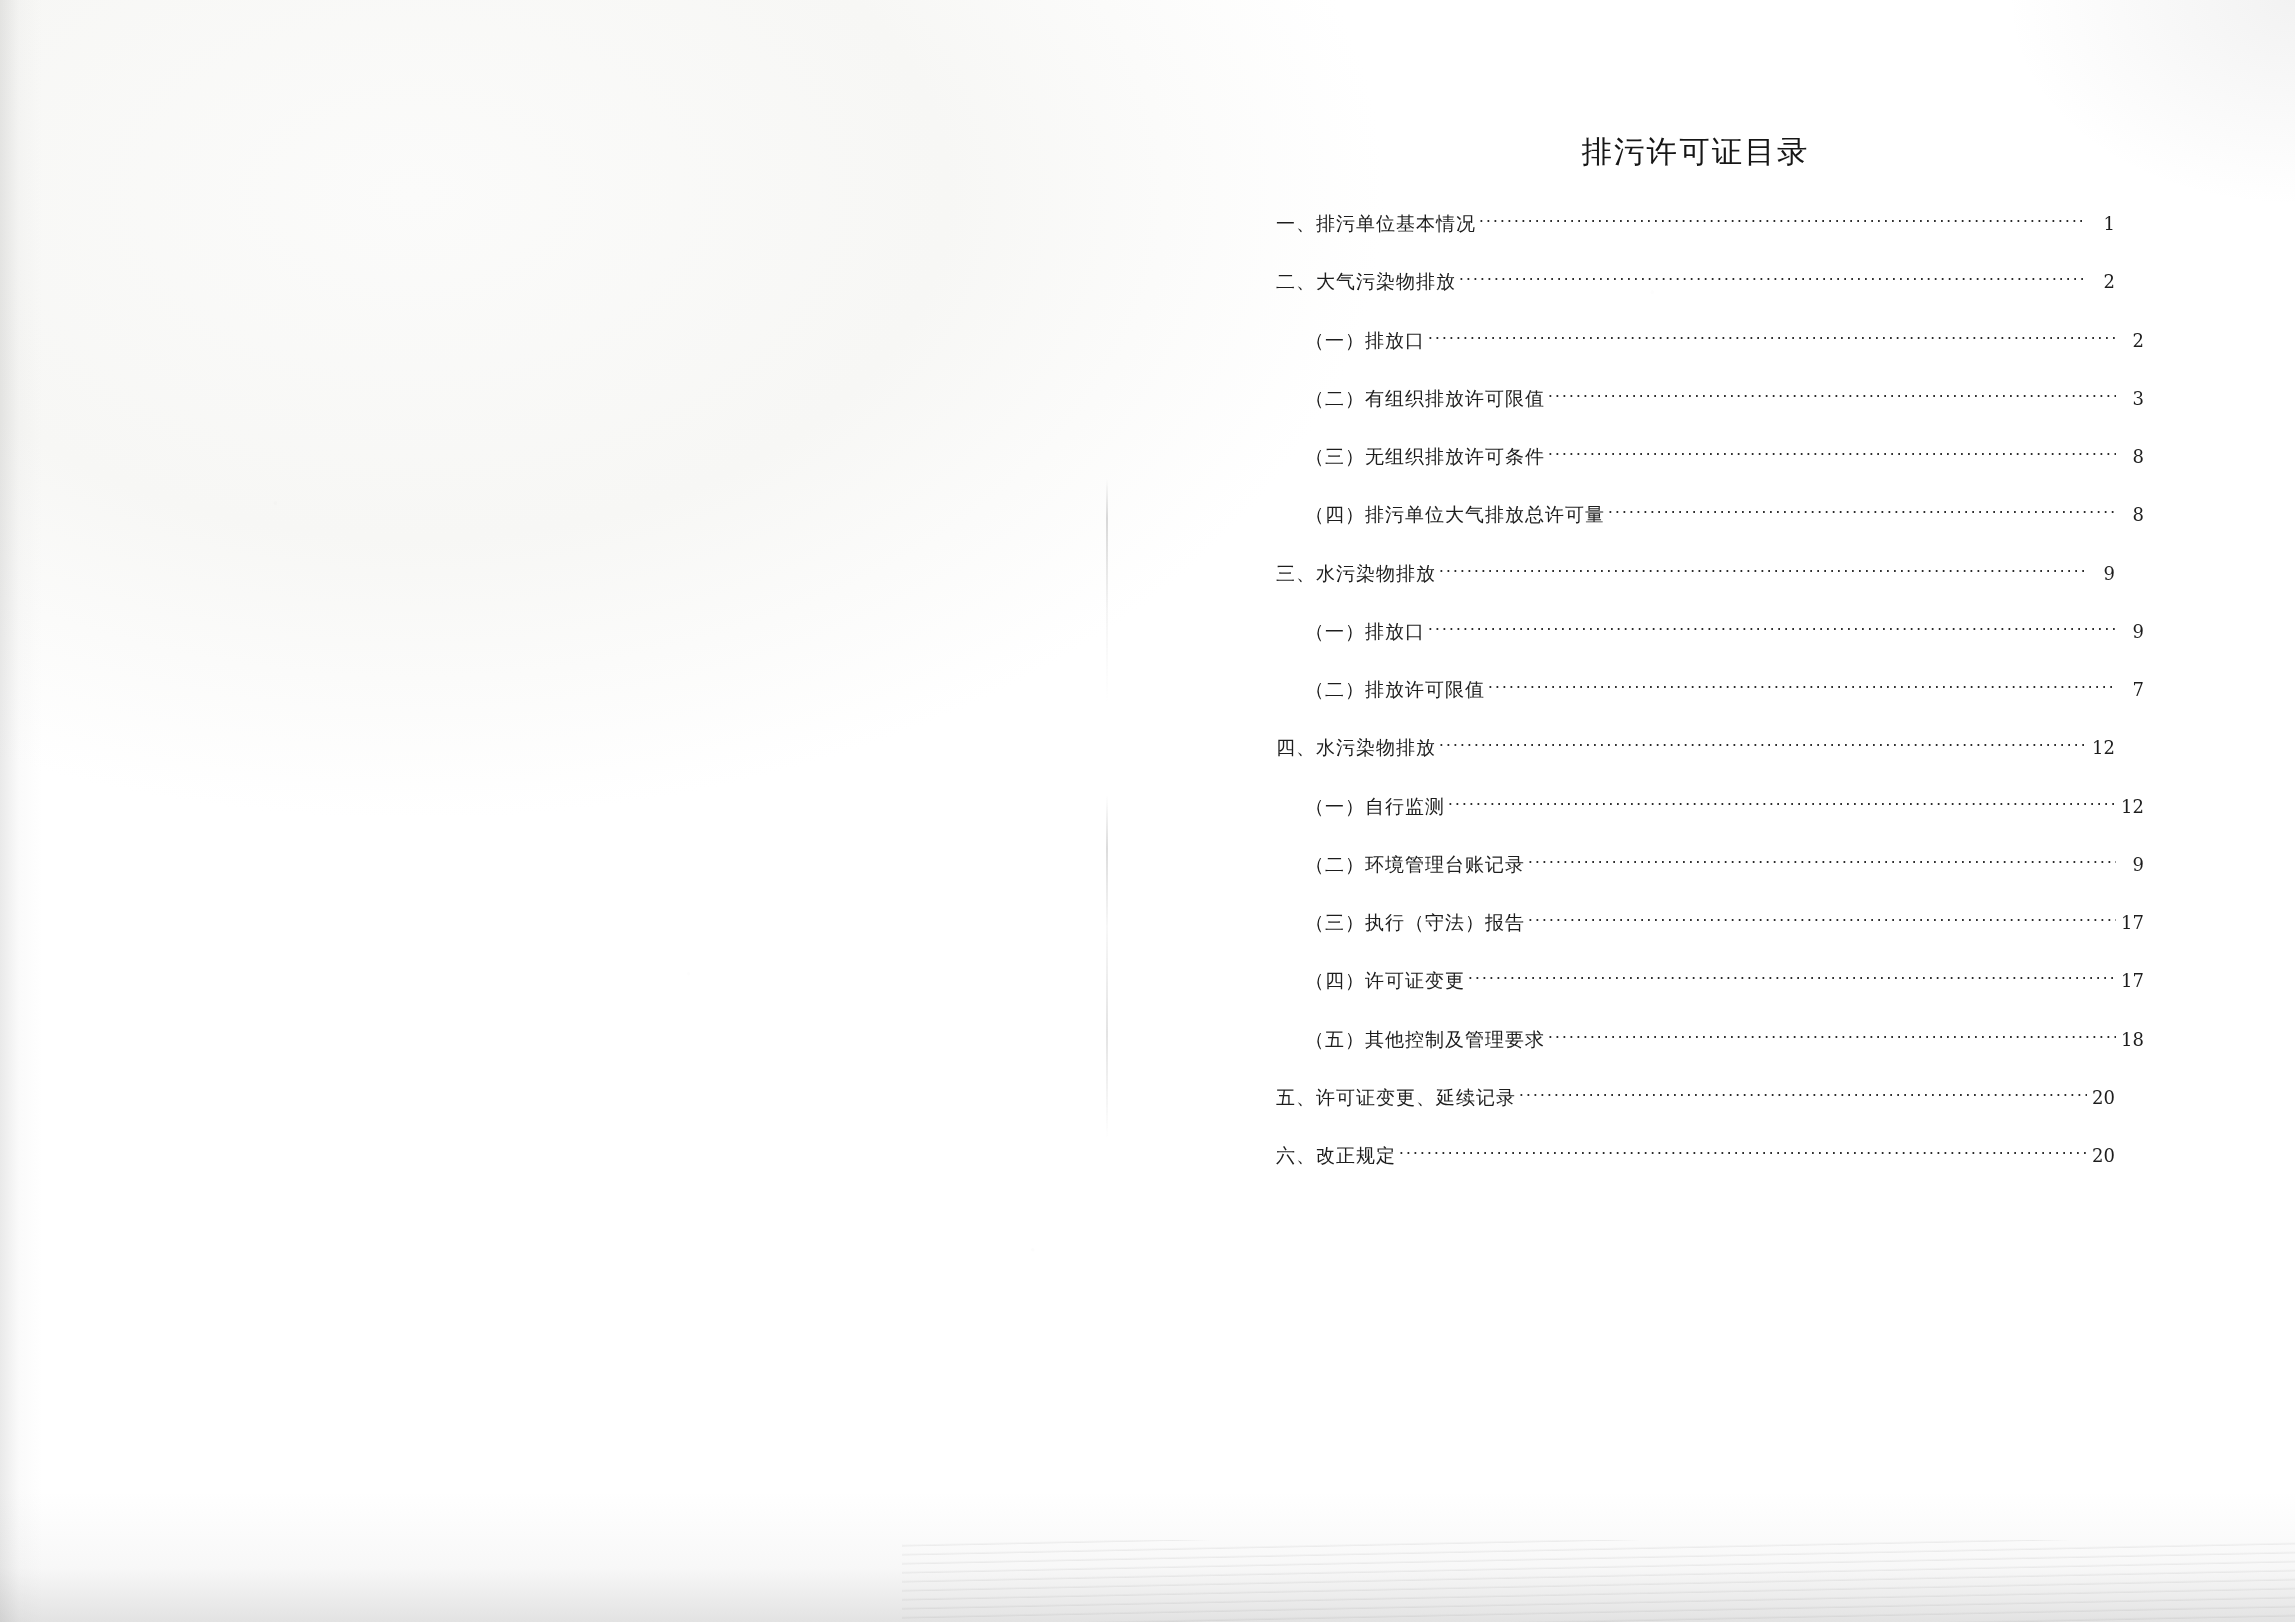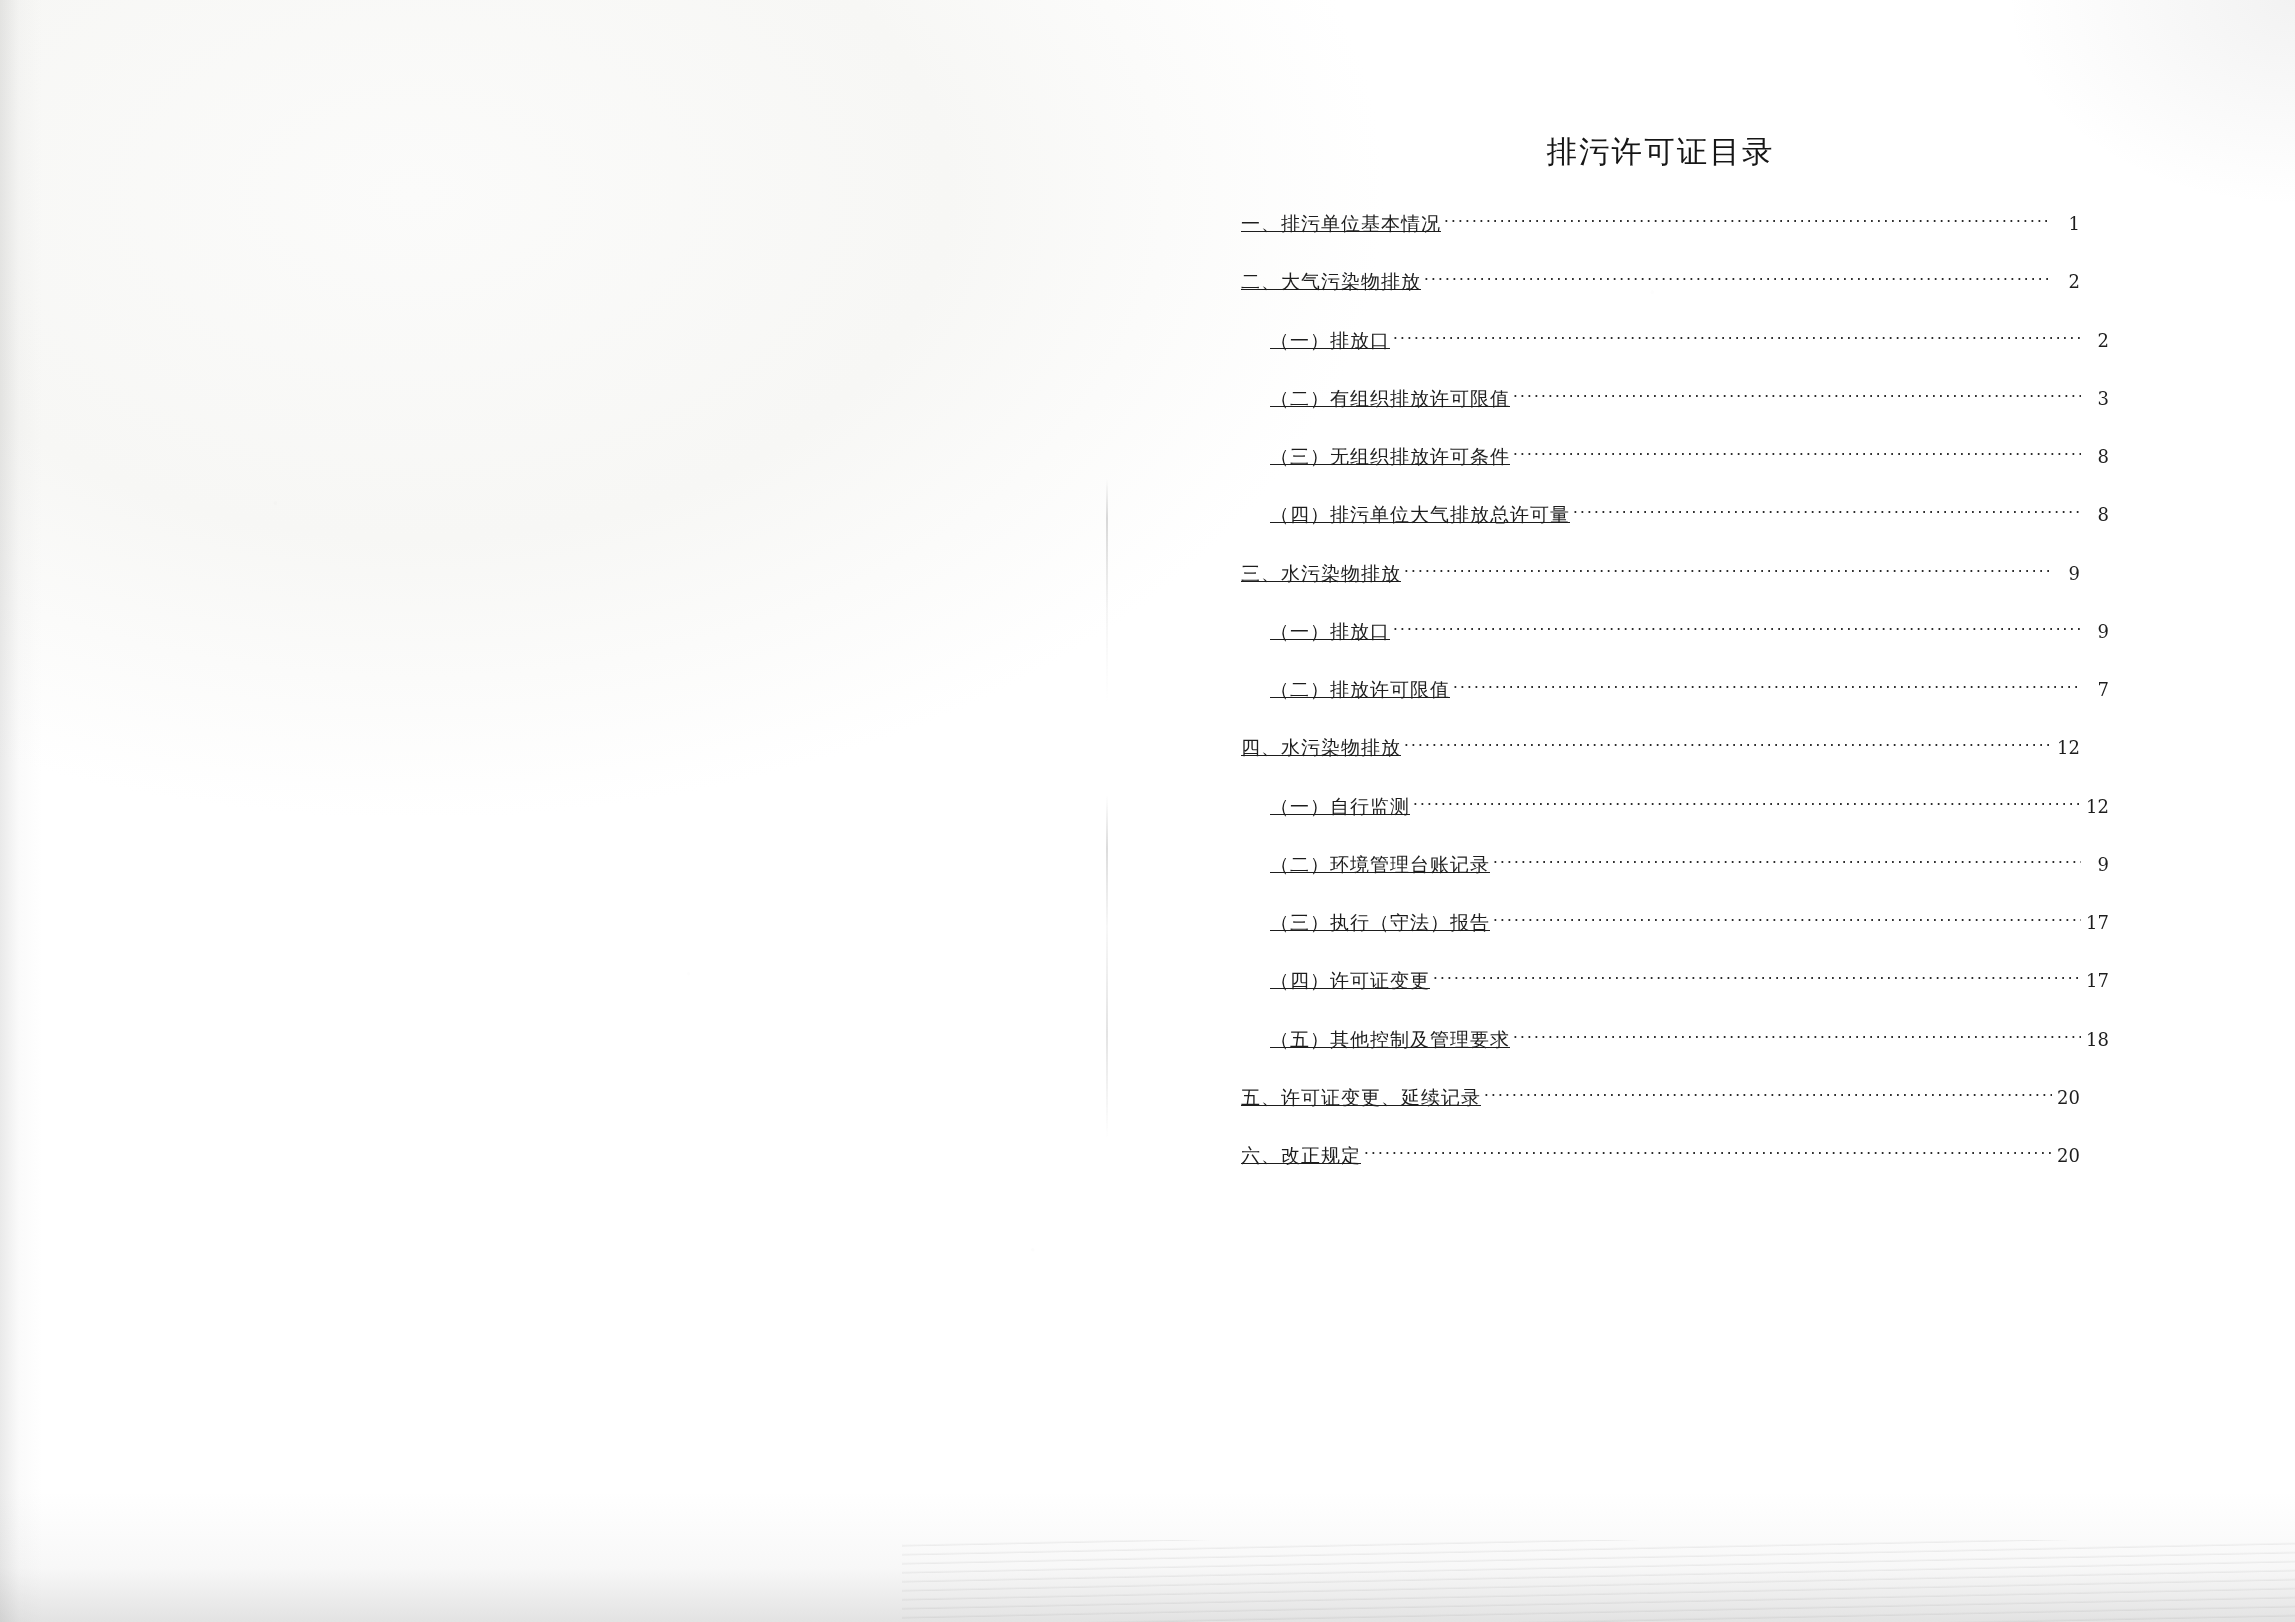--- a/index.html
+++ b/index.html
@@ -68,21 +68,21 @@
       rgba(140,140,140,0.30) 56%,
       rgba(160,160,160,0.08) 68%,
       rgba(150,150,150,0.26) 84%,
       rgba(150,150,150,0.00) 100%);
     filter: blur(0.4px);
   }
 
   
   .doc {
     position: absolute;
-    left: 1241px;
+    left: 1276px;
     top: 132px;
     width: 839px;
   }
 
   .doc-title {
     font-family: "DejaVu Serif", "Liberation Serif", serif;
     font-size: 30.5px;
     letter-spacing: 2.1px;
     text-align: center;
     color: #161616;
@@ -105,21 +105,20 @@
   }
   .toc-row.level-1 {
     padding-left: 0px;
   }
   .toc-row.level-2 {
     padding-left: 29px;
   }
   .toc-label {
     white-space: nowrap;
     letter-spacing: 1px;
-    text-decoration: underline;
   }
   .toc-dots {
     flex: 1 1 auto;
     min-width: 7px;
     margin: 0 4.2px 0 2.8px;
     overflow: hidden;
     white-space: nowrap;
     font-size: 16.6px;
     letter-spacing: 1.7px;
     color: #2a2a2a;

